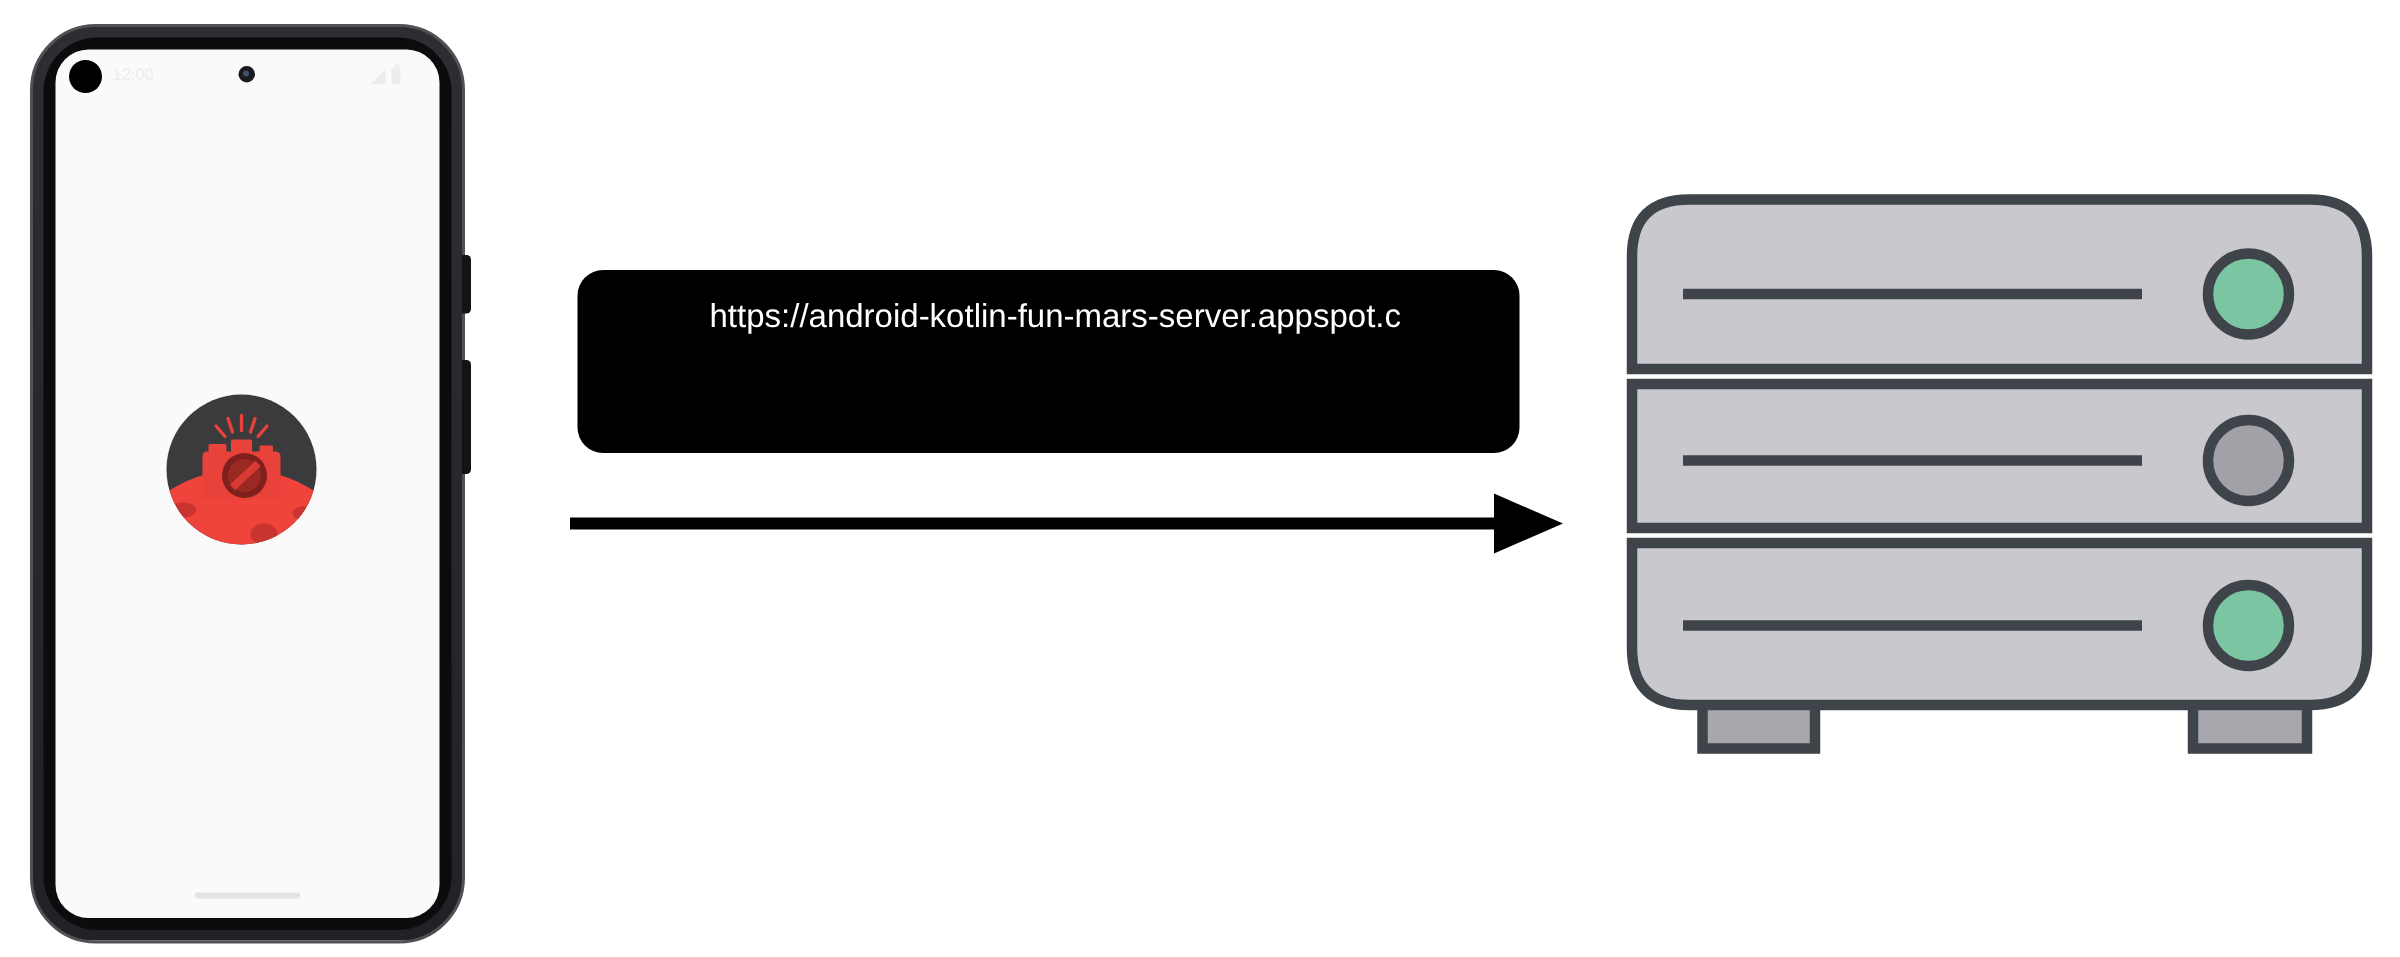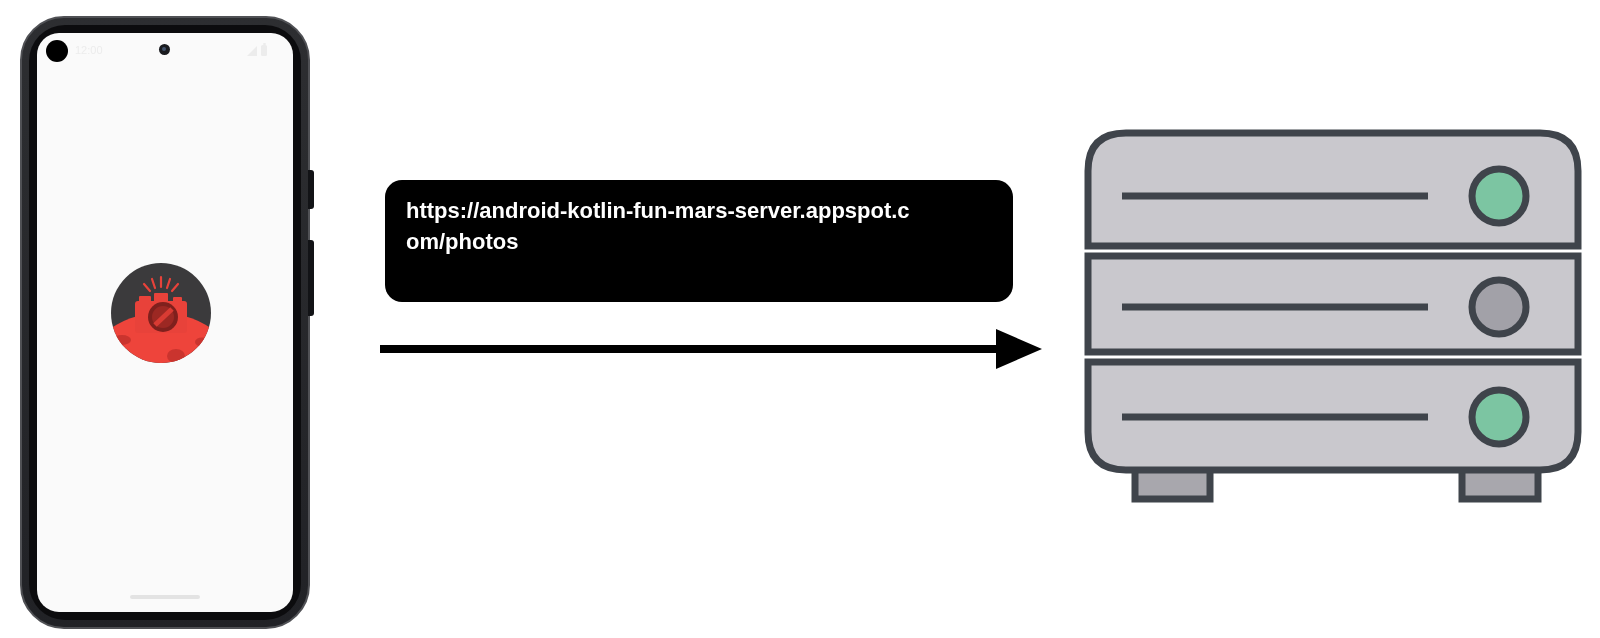--- a/index.html
+++ b/index.html
@@ -39,22 +39,23 @@
 
   .app-icon { position: absolute; left: 72px; top: 228px; }
 
   .home-pill { position: absolute; left: 50%; transform: translateX(-50%); bottom: 13px;
     width: 70px; height: 4px; background: #e3e3e3; border-radius: 2px; }
 
   
   .bubble {
     position: absolute; left: 385px; top: 180px; width: 628px; height: 122px;
     background: #000000; border-radius: 17px;
-    color: #ffffff; font-weight: 700; font-size: 22px; line-height: 31px;
+    color: #ffffff; font-weight: 400; font-size: 22px; line-height: 31px;
     padding: 15px 12px 0 21px;
+    text-align: center;
   }
   .bubble div { white-space: nowrap; }
 
   
   .arrow-svg { position: absolute; left: 376px; top: 327px; }
 
   
   .server-svg { position: absolute; left: 1078px; top: 123px; }
 </style>
 </head>
@@ -107,21 +108,20 @@
         <line x1="46" y1="64" x2="63" y2="48" stroke="#d83b33" stroke-width="5"></line>
       </g>
     </svg>
 
     <div class="home-pill"></div>
   </div>
 </div>
 
 <div class="bubble">
   <div>https://android-kotlin-fun-mars-server.appspot.c</div>
-  <div>om/photos</div>
 </div>
 
 <svg class="arrow-svg" width="670" height="44" viewBox="0 0 670 44">
   <line x1="4" y1="22" x2="626" y2="22" stroke="#000000" stroke-width="8"></line>
   <polygon points="620,2 666,22 620,42" fill="#000000"></polygon>
 </svg>
 
 <svg class="server-svg" width="510" height="385" viewBox="0 0 510 385">
   <g stroke="#3f444b" stroke-width="7">
     <rect x="57" y="340" width="75" height="36" fill="#a8a7ad"></rect>

